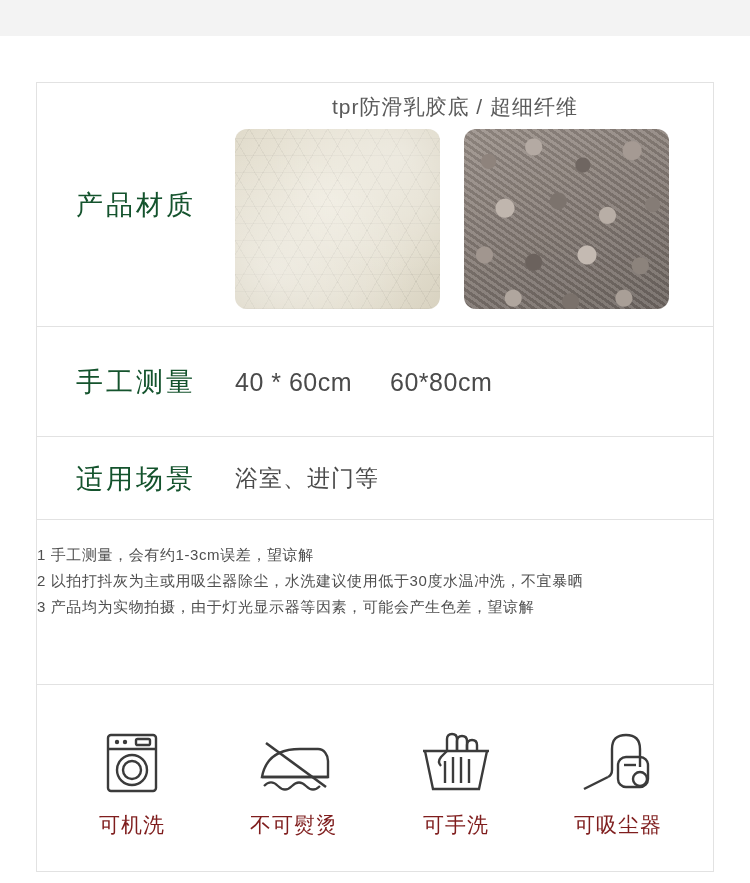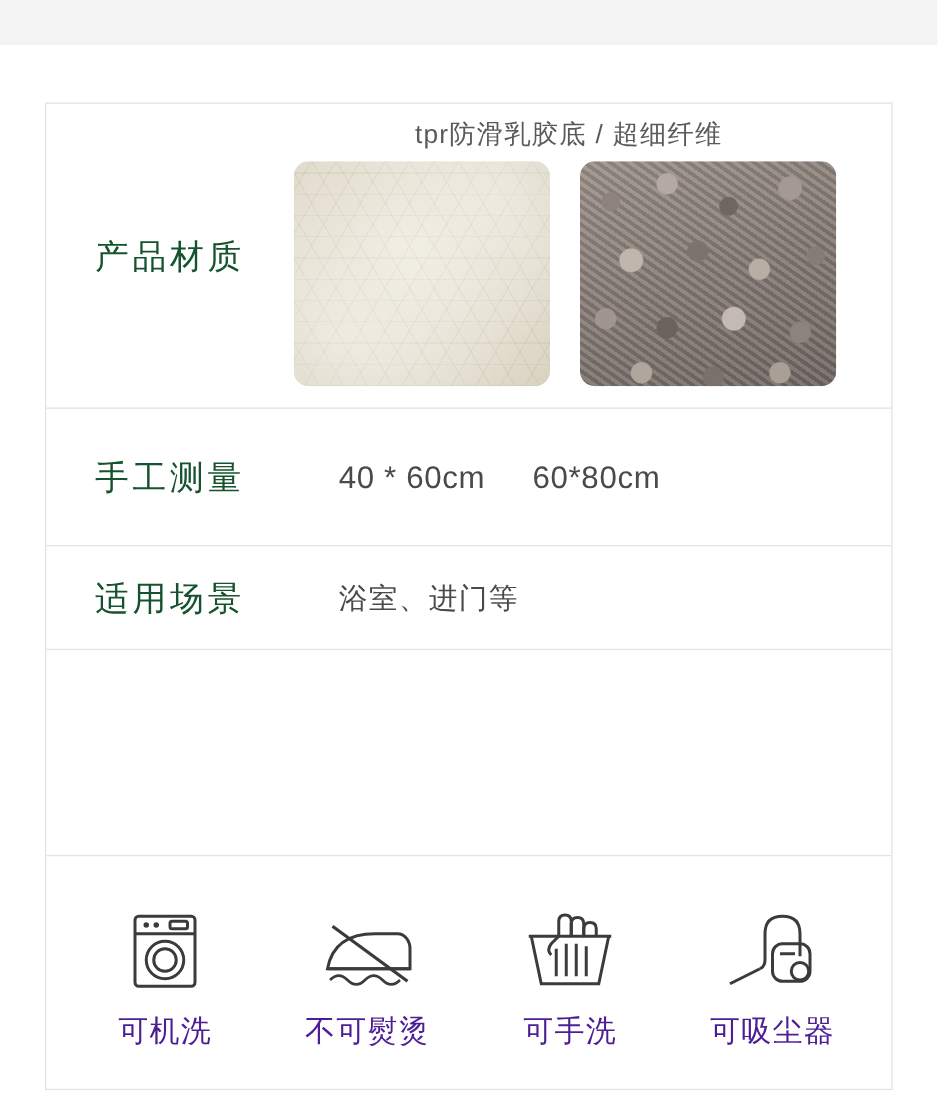--- a/index.html
+++ b/index.html
@@ -55,21 +55,20 @@
   .row-label span {
     font-size: 27px;
     letter-spacing: 3px;
     color: #14532d;
     font-family: "Liberation Sans", sans-serif;
     white-space: nowrap;
   }
   .row-content {
     flex: 1 1 auto;
     box-sizing: border-box;
-    padding-left: 36px;
   }
 
   
   .row-material { height: 244px; }
   .row-material .row-label { height: 244px; }
   .material-content {
     height: 244px;
     position: relative;
   }
   .material-title {
@@ -204,22 +203,22 @@
     align-items: center;
   }
   .care-glyph {
     height: 74px;
     display: flex;
     align-items: flex-end;
     justify-content: center;
   }
   .care-label {
     margin-top: 14px;
-    font-size: 24px;
-    color: #4c1d95;
+    font-size: 21px;
+    color: #7f1d1d;
     letter-spacing: 1px;
     white-space: nowrap;
   }
 </style>
 </head>
 <body>
 
 <div class="page">
 
   <div class="top-band"></div>
@@ -254,20 +253,27 @@
     <div class="row row-scene">
       <div class="row-label">
         <span>适用场景</span>
       </div>
       <div class="row-content scene-content">
         <div class="scene-text">浴室、进门等</div>
       </div>
     </div>
 
     <div class="row row-tips">
+      <div class="row-content tips-content">
+        <div class="tips-list">
+          <div>1 手工测量，会有约1-3cm误差，望谅解</div>
+          <div>2 以拍打抖灰为主或用吸尘器除尘，水洗建议使用低于30度水温冲洗，不宜暴晒</div>
+          <div>3 产品均为实物拍摄，由于灯光显示器等因素，可能会产生色差，望谅解</div>
+        </div>
+      </div>
     </div>
 
     <div class="row-care">
       <div class="care-strip">
 
         <div class="care-item">
           <div class="care-glyph">
             <svg width="64" height="70" viewBox="0 0 64 70" fill="none" stroke="#3b3b3b" stroke-width="2.4">
               <rect x="8" y="8" width="48" height="56" rx="3"></rect>
               <line x1="8" y1="22" x2="56" y2="22"></line>

